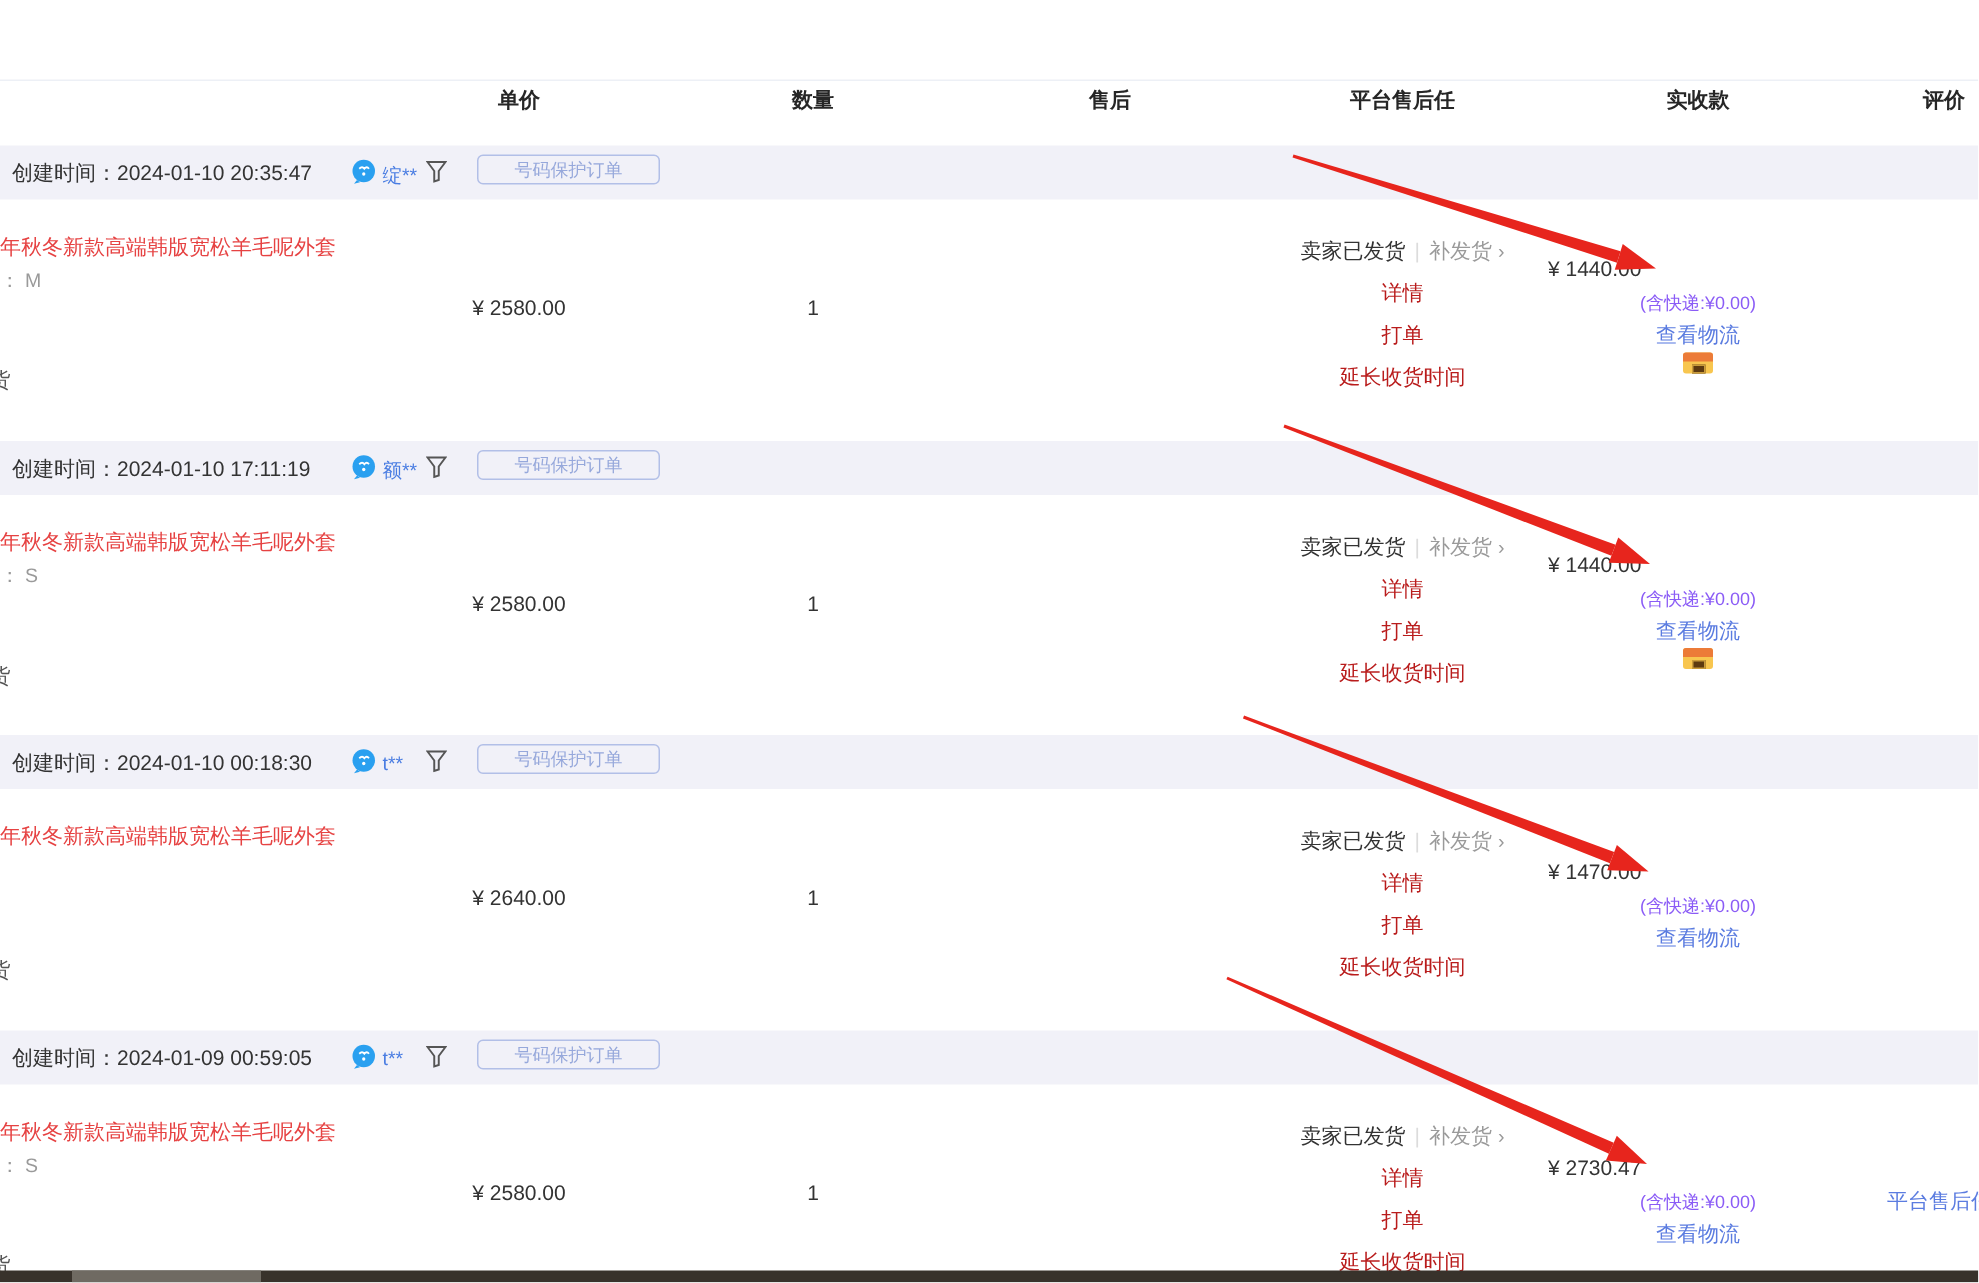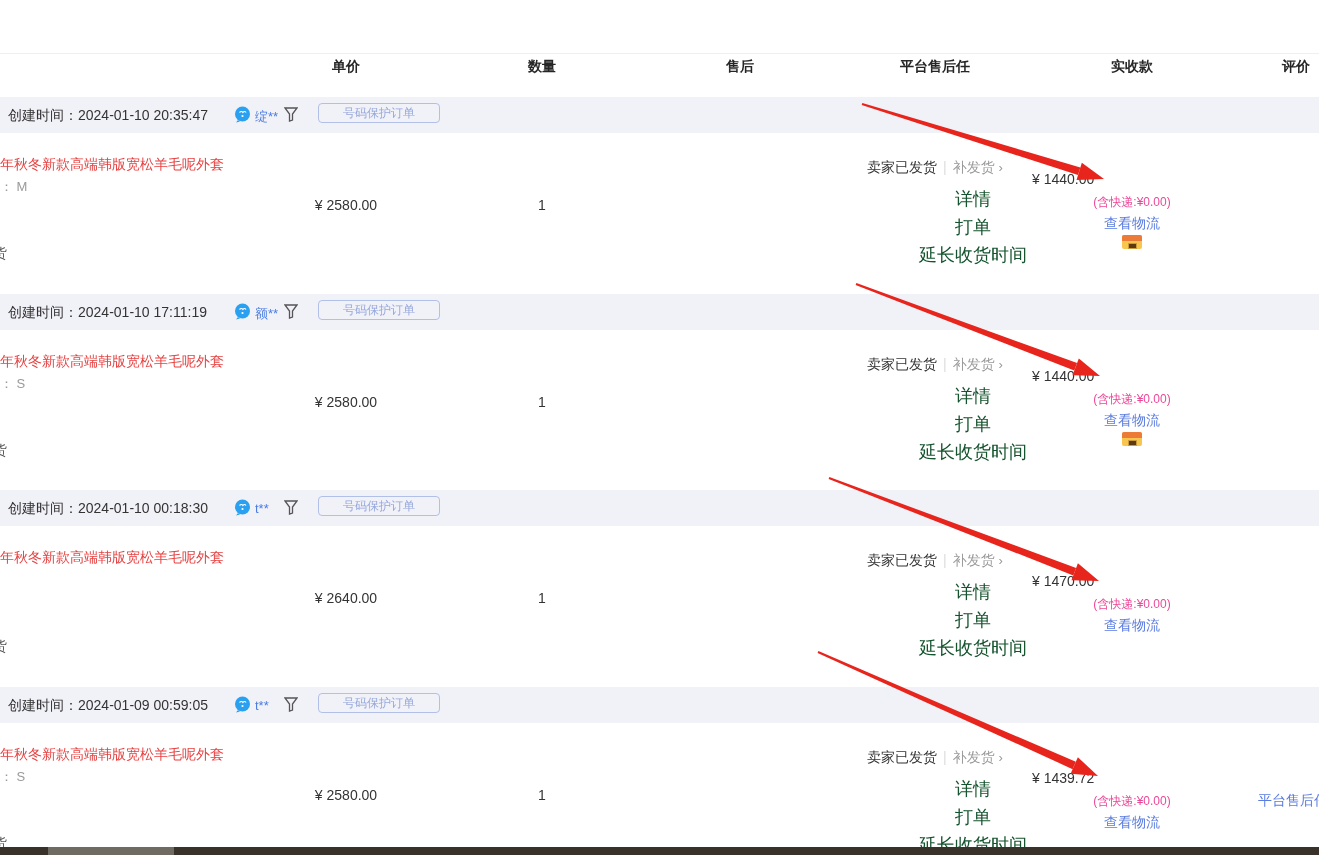--- a/index.html
+++ b/index.html
@@ -36,28 +36,28 @@
   .col-price { position:absolute; left:246px; top:100px; width:200px; text-align:center;
     font-size:14px; color:#333; }
   .col-qty { position:absolute; left:442px; top:100px; width:200px; text-align:center;
     font-size:14px; color:#333; }
 
   .status1 { position:absolute; left:825px; top:62px; width:220px; text-align:center;
     font-size:14px; color:#333; white-space:nowrap; }
   .status1 .div { color:#dcdcdc; padding:0 6px; }
   .status1 .reship { color:#9a9a9a; }
   .status1 .chev { color:#9a9a9a; font-size:13px; }
-  .s-link { position:absolute; left:863px; width:220px; text-align:center; font-size:18px;
-    color:#14532d; cursor:pointer; }
+  .s-link { position:absolute; left:825px; width:220px; text-align:center; font-size:14px;
+    color:#b91c1c; cursor:pointer; }
   .l1 { top:90px; } .l2 { top:118px; } .l3 { top:146px; }
 
   .amount { position:absolute; left:1032px; top:74px; width:200px; 
     font-size:14px; color:#333; }
   .ship-note { position:absolute; left:1032px; top:97px; width:200px; text-align:center;
-    font-size:12px; color:#ec4899; }
+    font-size:12px; color:#8b5cf6; }
   .logistics { position:absolute; left:1032px; top:118px; width:200px; text-align:center;
     font-size:14px; color:#5b7ce0; cursor:pointer; }
   .card-wrap { position:absolute; left:1032px; top:138px; width:200px; display:flex; justify-content:center; }
   .order.no-card .amount { top:83px; }
   .order.no-card .ship-note { top:106px; }
   .order.no-card .logistics { top:127px; }
 
   .card-icon { position:relative; width:20px; height:14px; background:#f8c64f; border-radius:2px; }
   .card-icon::before { content:''; position:absolute; top:0; left:0; width:20px; height:6px;
     background:#ec7b38; border-radius:2px 2px 0 0; }
@@ -217,21 +217,21 @@
       <span class="badge">号码保护订单</span>
     </div>
     <div class="product">年秋冬新款高端韩版宽松羊毛呢外套</div>
     <div class="size">： S</div>
     <div class="col-price">¥ 2580.00</div>
     <div class="col-qty">1</div>
     <div class="status1"><span>卖家已发货</span><span class="div">|</span><span class="reship">补发货</span> <span class="chev">›</span></div>
     <div class="s-link l1">详情</div>
     <div class="s-link l2">打单</div>
     <div class="s-link l3">延长收货时间</div>
-    <div class="amount">¥ 1439.72</div>
+    <div class="amount">¥ 2730.47</div>
     <div class="ship-note">(含快递:¥0.00)</div>
     <div class="logistics">查看物流</div>
     <div class="aftersale">平台售后任</div>
     <div class="clip-char">货</div>
   </div>
 
   <svg id="arrow-layer" viewBox="0 0 1319 855">
       <polygon points="861.70397324913,104.95517964947402 1077.9812221101952,175.12402307527483 1080.3494361171556,167.48258587948263 862.29602675087,103.04482035052598" fill="#e7251d"></polygon>
       <polygon points="1104,179 1076.501088355845,179.89992132264496 1081.8295698715058,162.7066876321125" fill="#e7251d"></polygon>
       <polygon points="855.6471961051302,284.9356972863938 1074.2606549742823,370.5698878789606 1077.0830861332406,363.0843095878103 856.3528038948698,283.0643027136062" fill="#e7251d"></polygon>

